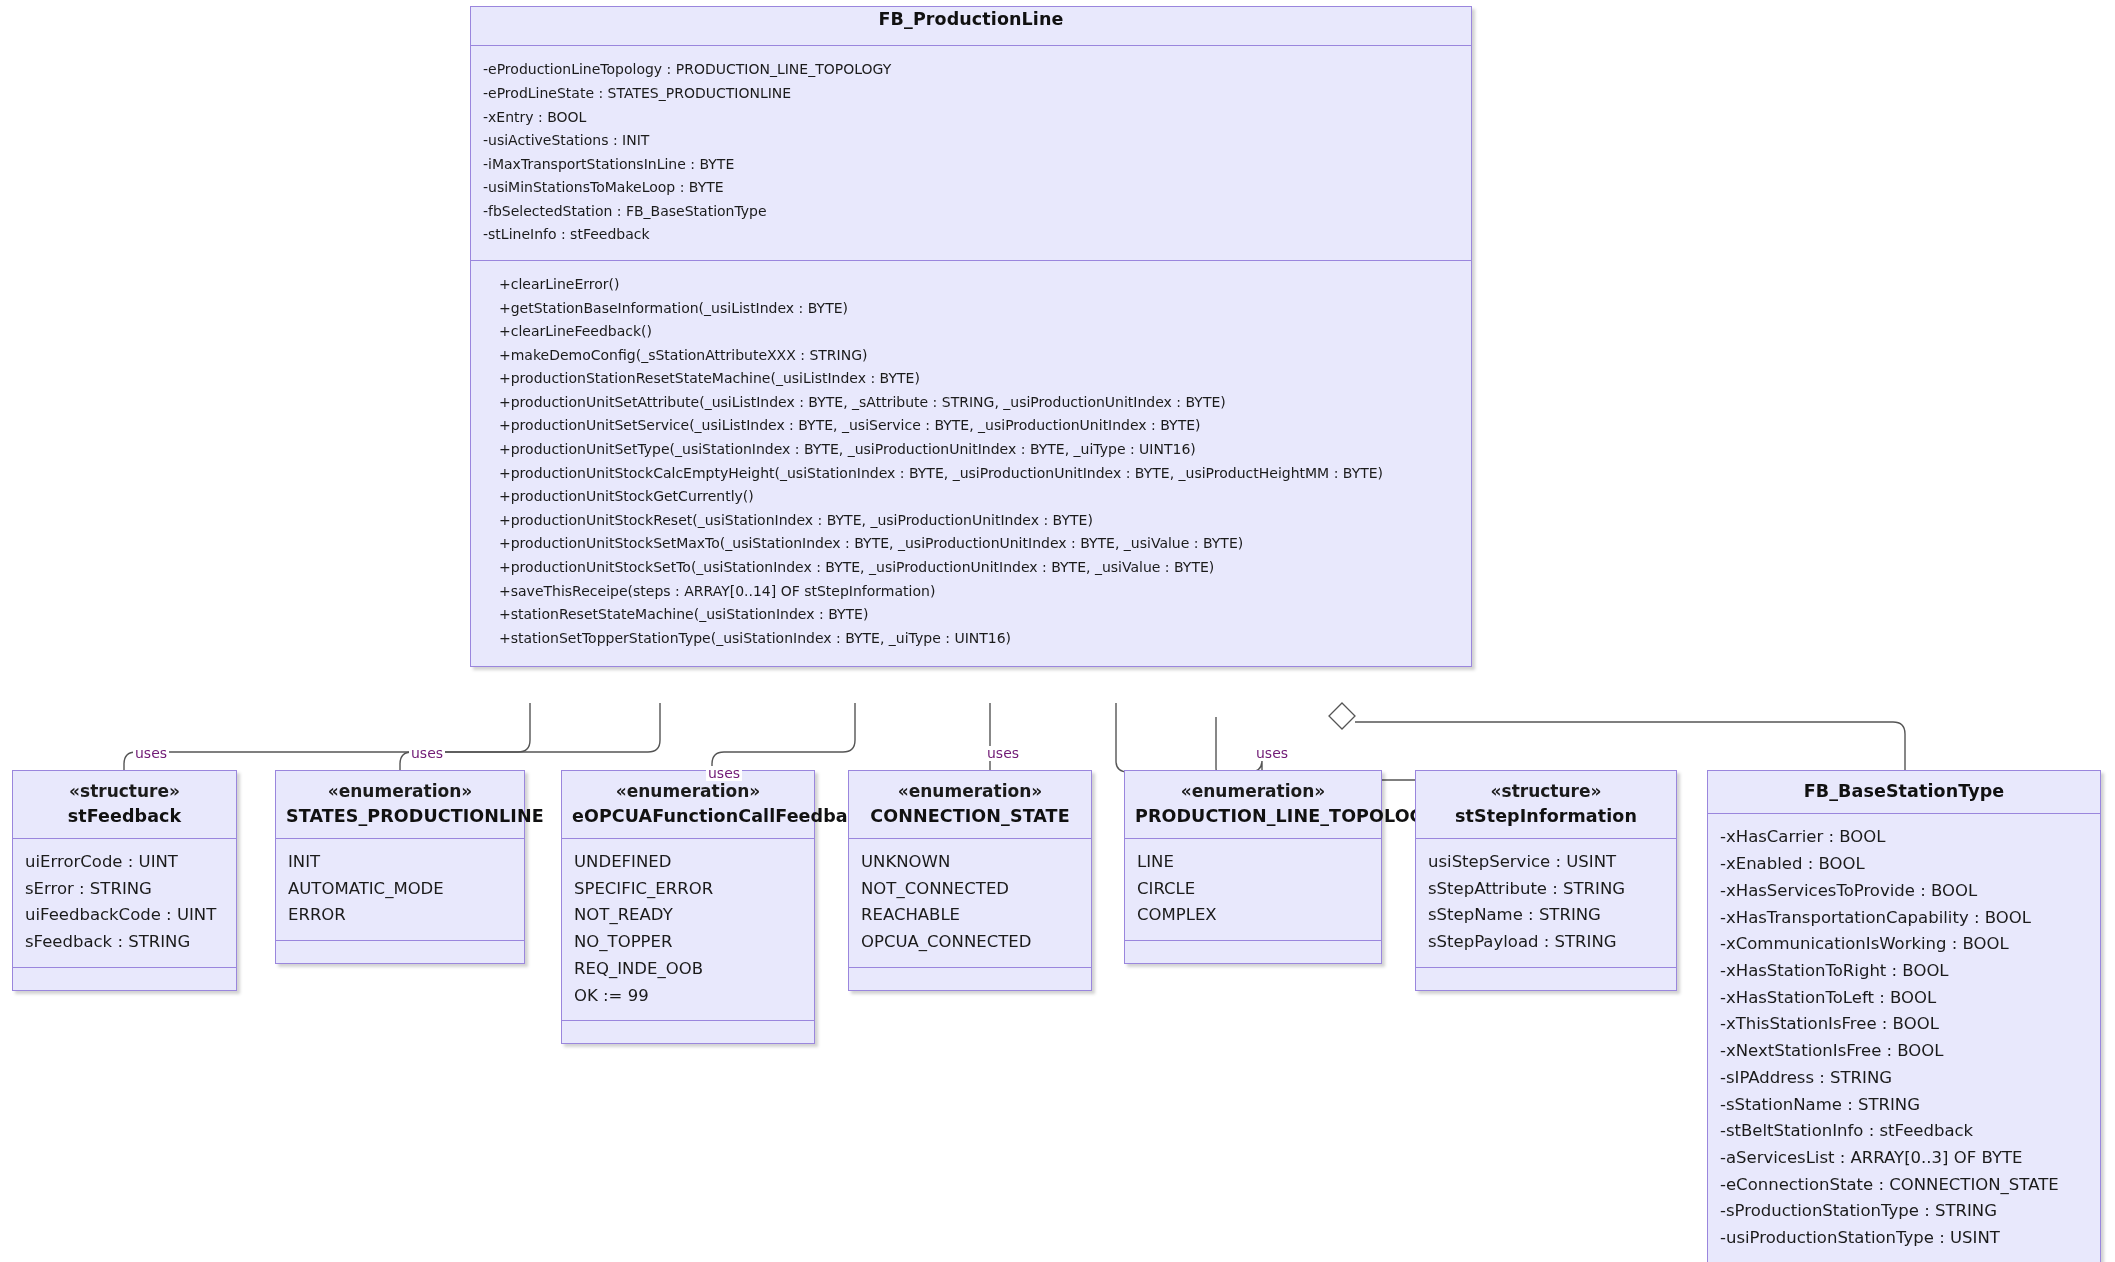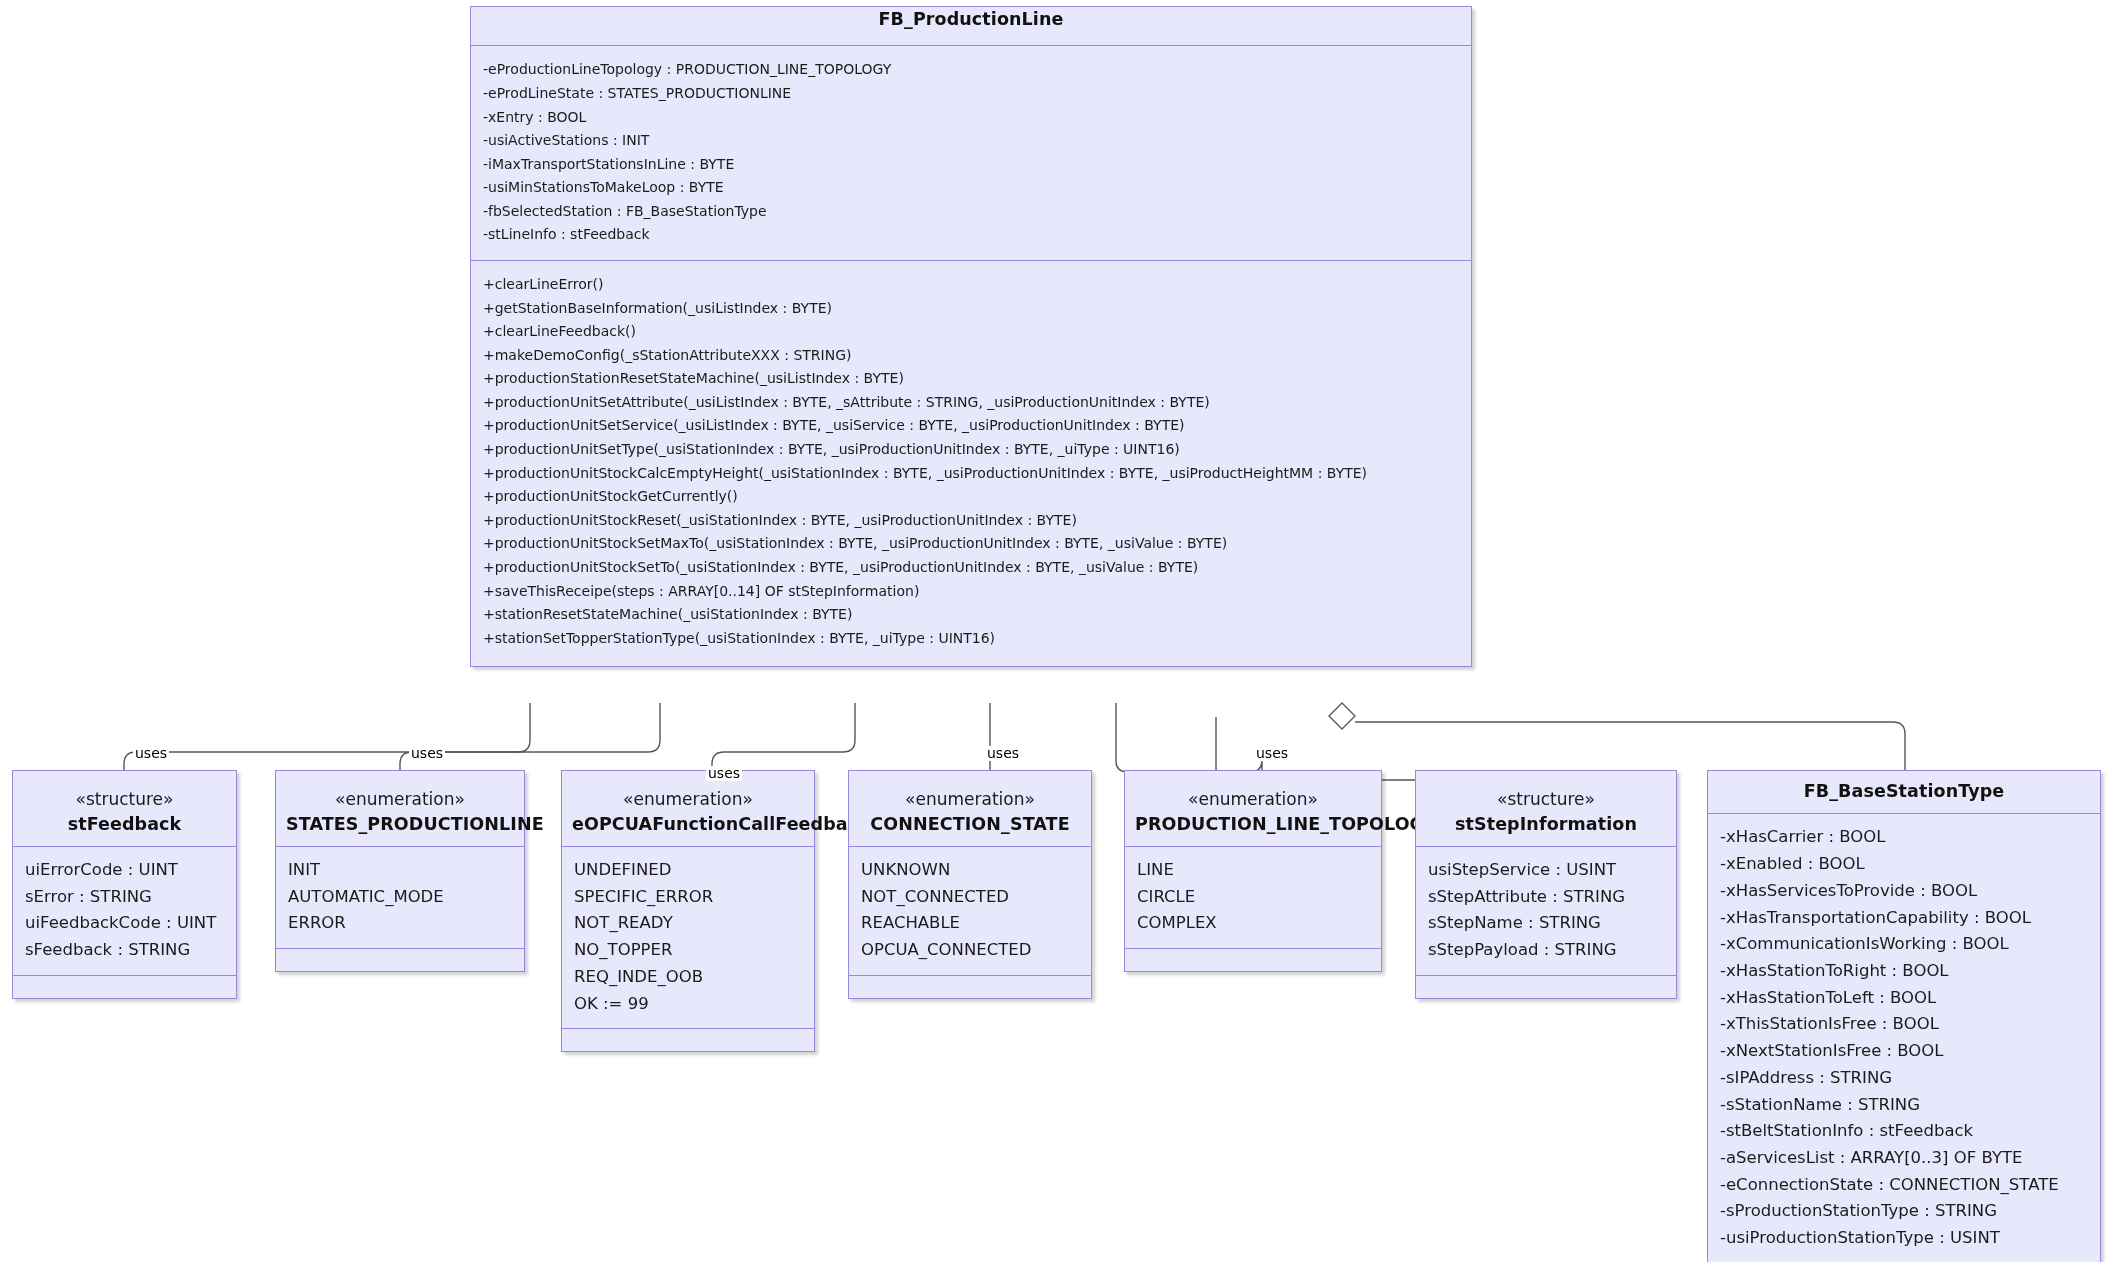--- a/index.html
+++ b/index.html
@@ -38,22 +38,21 @@
     box-sizing: border-box;
     padding: 8px 10px 9px 10px;
     text-align: center;
     border-bottom: 1.5px solid #9a86dd;
   }
   .stereotype {
     display: block;
     font-size: 17px;
     color: #1b1b1b;
     line-height: 1.45;
-    font-weight: normal;
-    margin-top: 8px;
+    font-weight: bold;
   }
   .cls-name {
     display: block;
     font-size: 17.5px;
     font-weight: bold;
     color: #111111;
     line-height: 1.45;
     letter-spacing: 0.1px;
   }
   .uml-section {
@@ -80,25 +79,26 @@
   }
   #box-production-line .member {
     font-size: 14px;
     line-height: 1.685;
   }
   #box-production-line .attrs {
     padding: 12px 12px 13px 12px;
   }
   #box-production-line .ops {
     padding: 12px 12px 16px 12px;
+    margin-left: 16px;
   }
   .edge-label {
     position: absolute;
     font-size: 14px;
-    color: #000000;
+    color: #701a75;
     background: #ffffff;
     padding: 0 2px;
     line-height: 1.1;
     white-space: nowrap;
   }
 </style>
 </head>
 <body>
 
 <div id="canvas">

